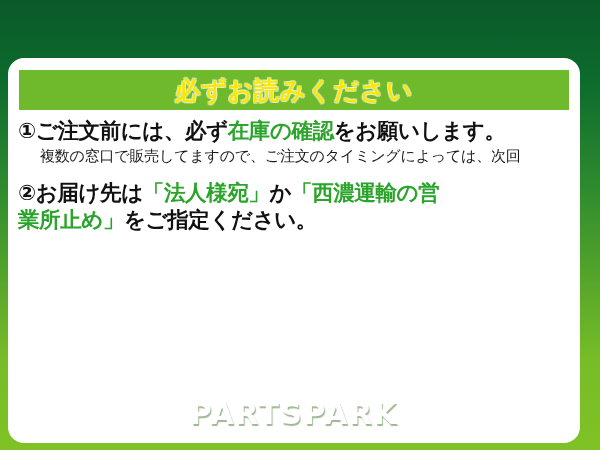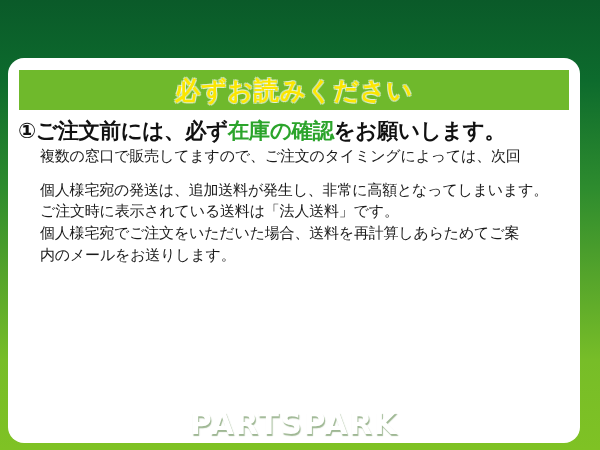--- a/index.html
+++ b/index.html
@@ -109,21 +109,20 @@
   .gap3 { margin-top: 11px; }
 
   
   .footer {
     position: absolute;
     left: 0;
     top: 396px;
     width: 588px;
     height: 54px;
     display: flex;
-    align-items: center;
     justify-content: center;
   }
   .logo {
     color: #ffffff;
     font-size: 30px;
     font-weight: bold;
     letter-spacing: 1.5px;
     text-shadow: 1px 2px 1px rgba(40,95,15,.45);
   }
 </style>
@@ -143,25 +142,22 @@
       <div class="item">
         <div class="head-line">
           <span>①</span><span>ご注文前には、必ず</span><span class="hl">在庫の確認</span><span>をお願いします。</span>
         </div>
         <div class="sub">
           <div>複数の窓口で販売してますので、ご注文のタイミングによっては、次回</div>
         </div>
       </div>
 
       <div class="item gap2">
-        <div class="sub">
-          <div>個人様宅宛の発送は、追加送料が発生し、非常に高額となってしまいます。</div>
-          <div>ご注文時に表示されている送料は「法人送料」です。</div>
-          <div>個人様宅宛でご注文をいただいた場合、送料を再計算しあらためてご案</div>
-          <div>内のメールをお送りします。</div>
+        <div class="head-line wrap">
+          <span>②</span><span>お届け先は</span><span class="hl">「法人様宛」</span><span>か</span><span class="hl">「西濃運輸の営業所止め」</span><span>をご指定ください。</span>
         </div>
       </div>
 
       <div class="item gap3">
         <div class="sub">
         </div>
       </div>
 
     </div>
   </div>

